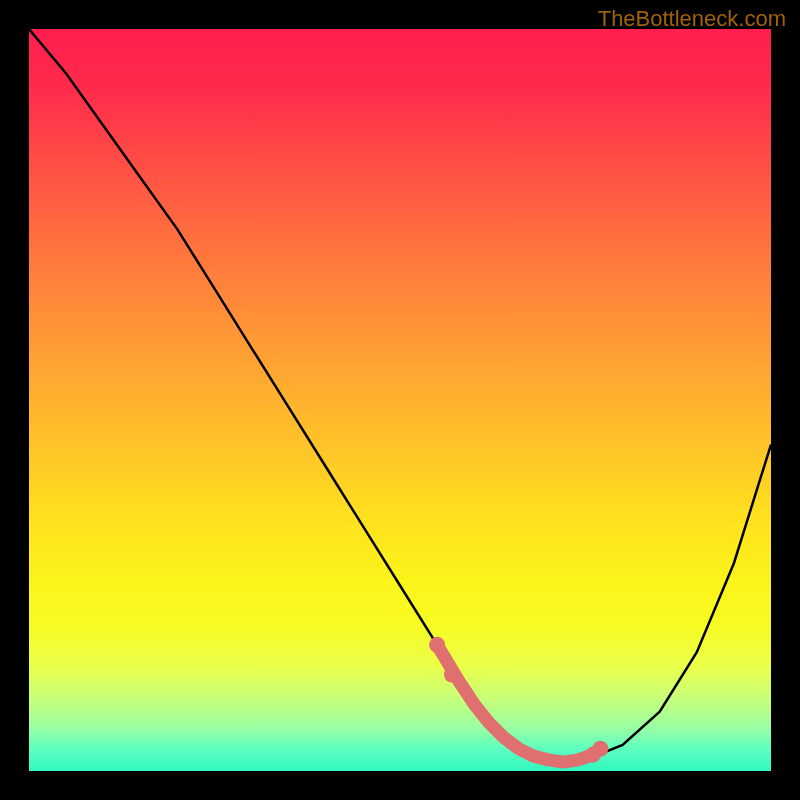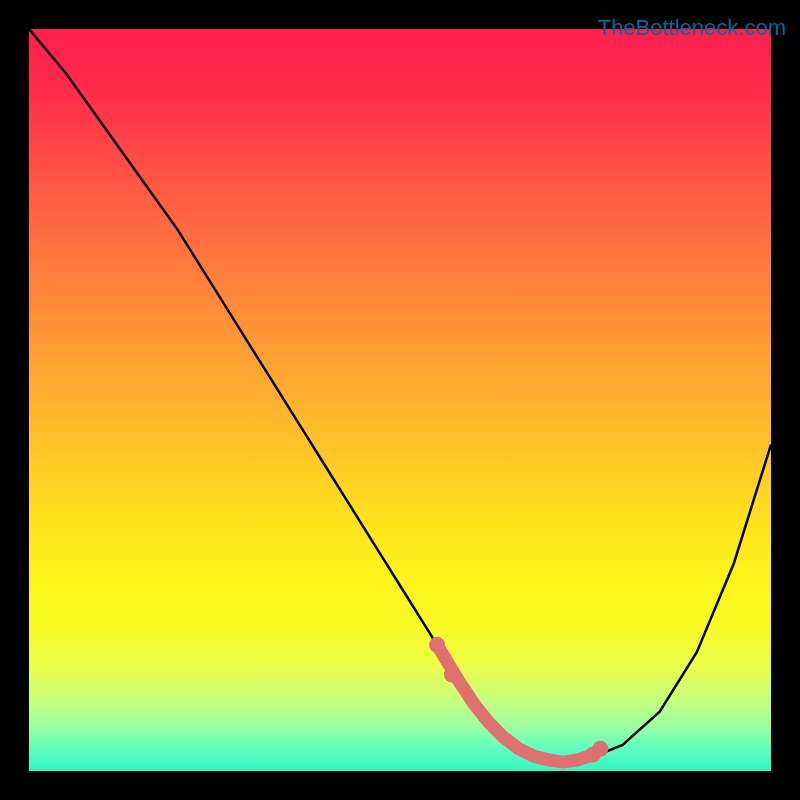--- a/index.html
+++ b/index.html
@@ -6,23 +6,23 @@
   body {
     width: 800px;
     height: 800px;
     background: #000;
     position: relative;
     font-family: Arial, sans-serif;
     overflow: hidden;
   }
   .watermark {
     position: absolute;
-    top: 15px;
+    top: 6px;
     right: 14px;
-    color: #0369a1;
+    color: #a16207;
     font-size: 22px;
     font-weight: 500;
     z-index: 10;
   }
   .plot-area {
     position: absolute;
     left: 29px;
     top: 29px;
     width: 742px;
     height: 742px;

